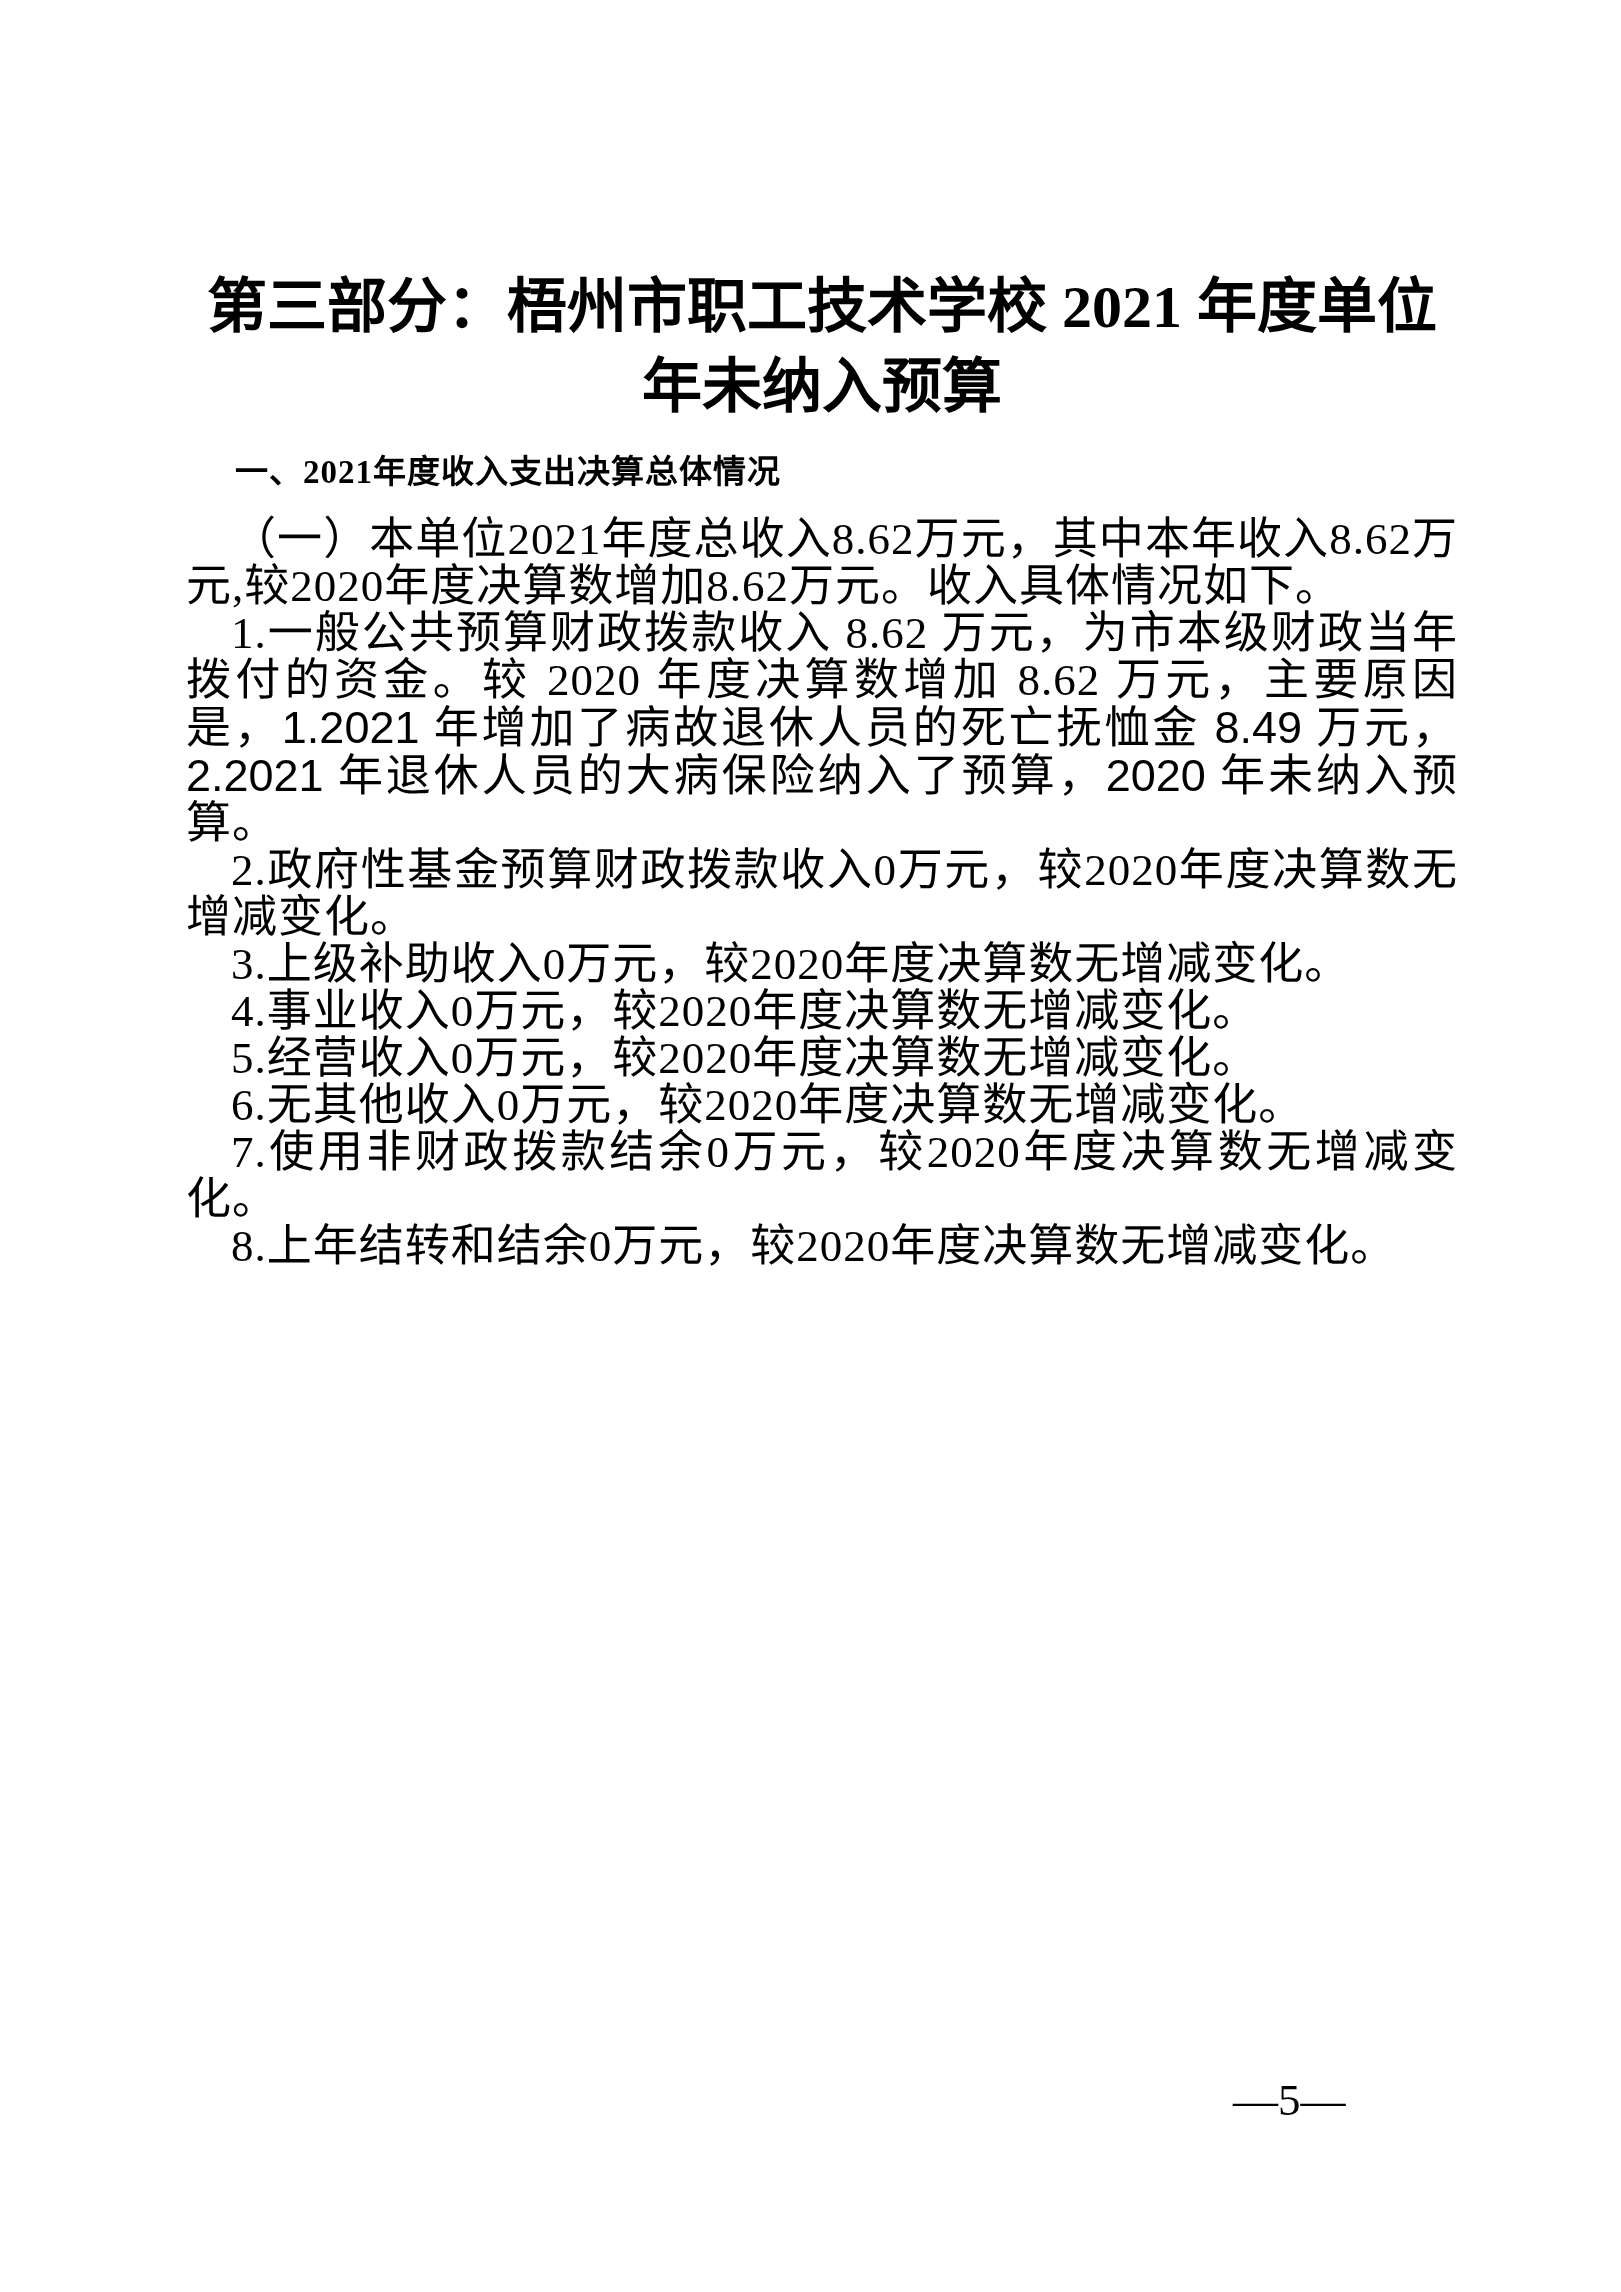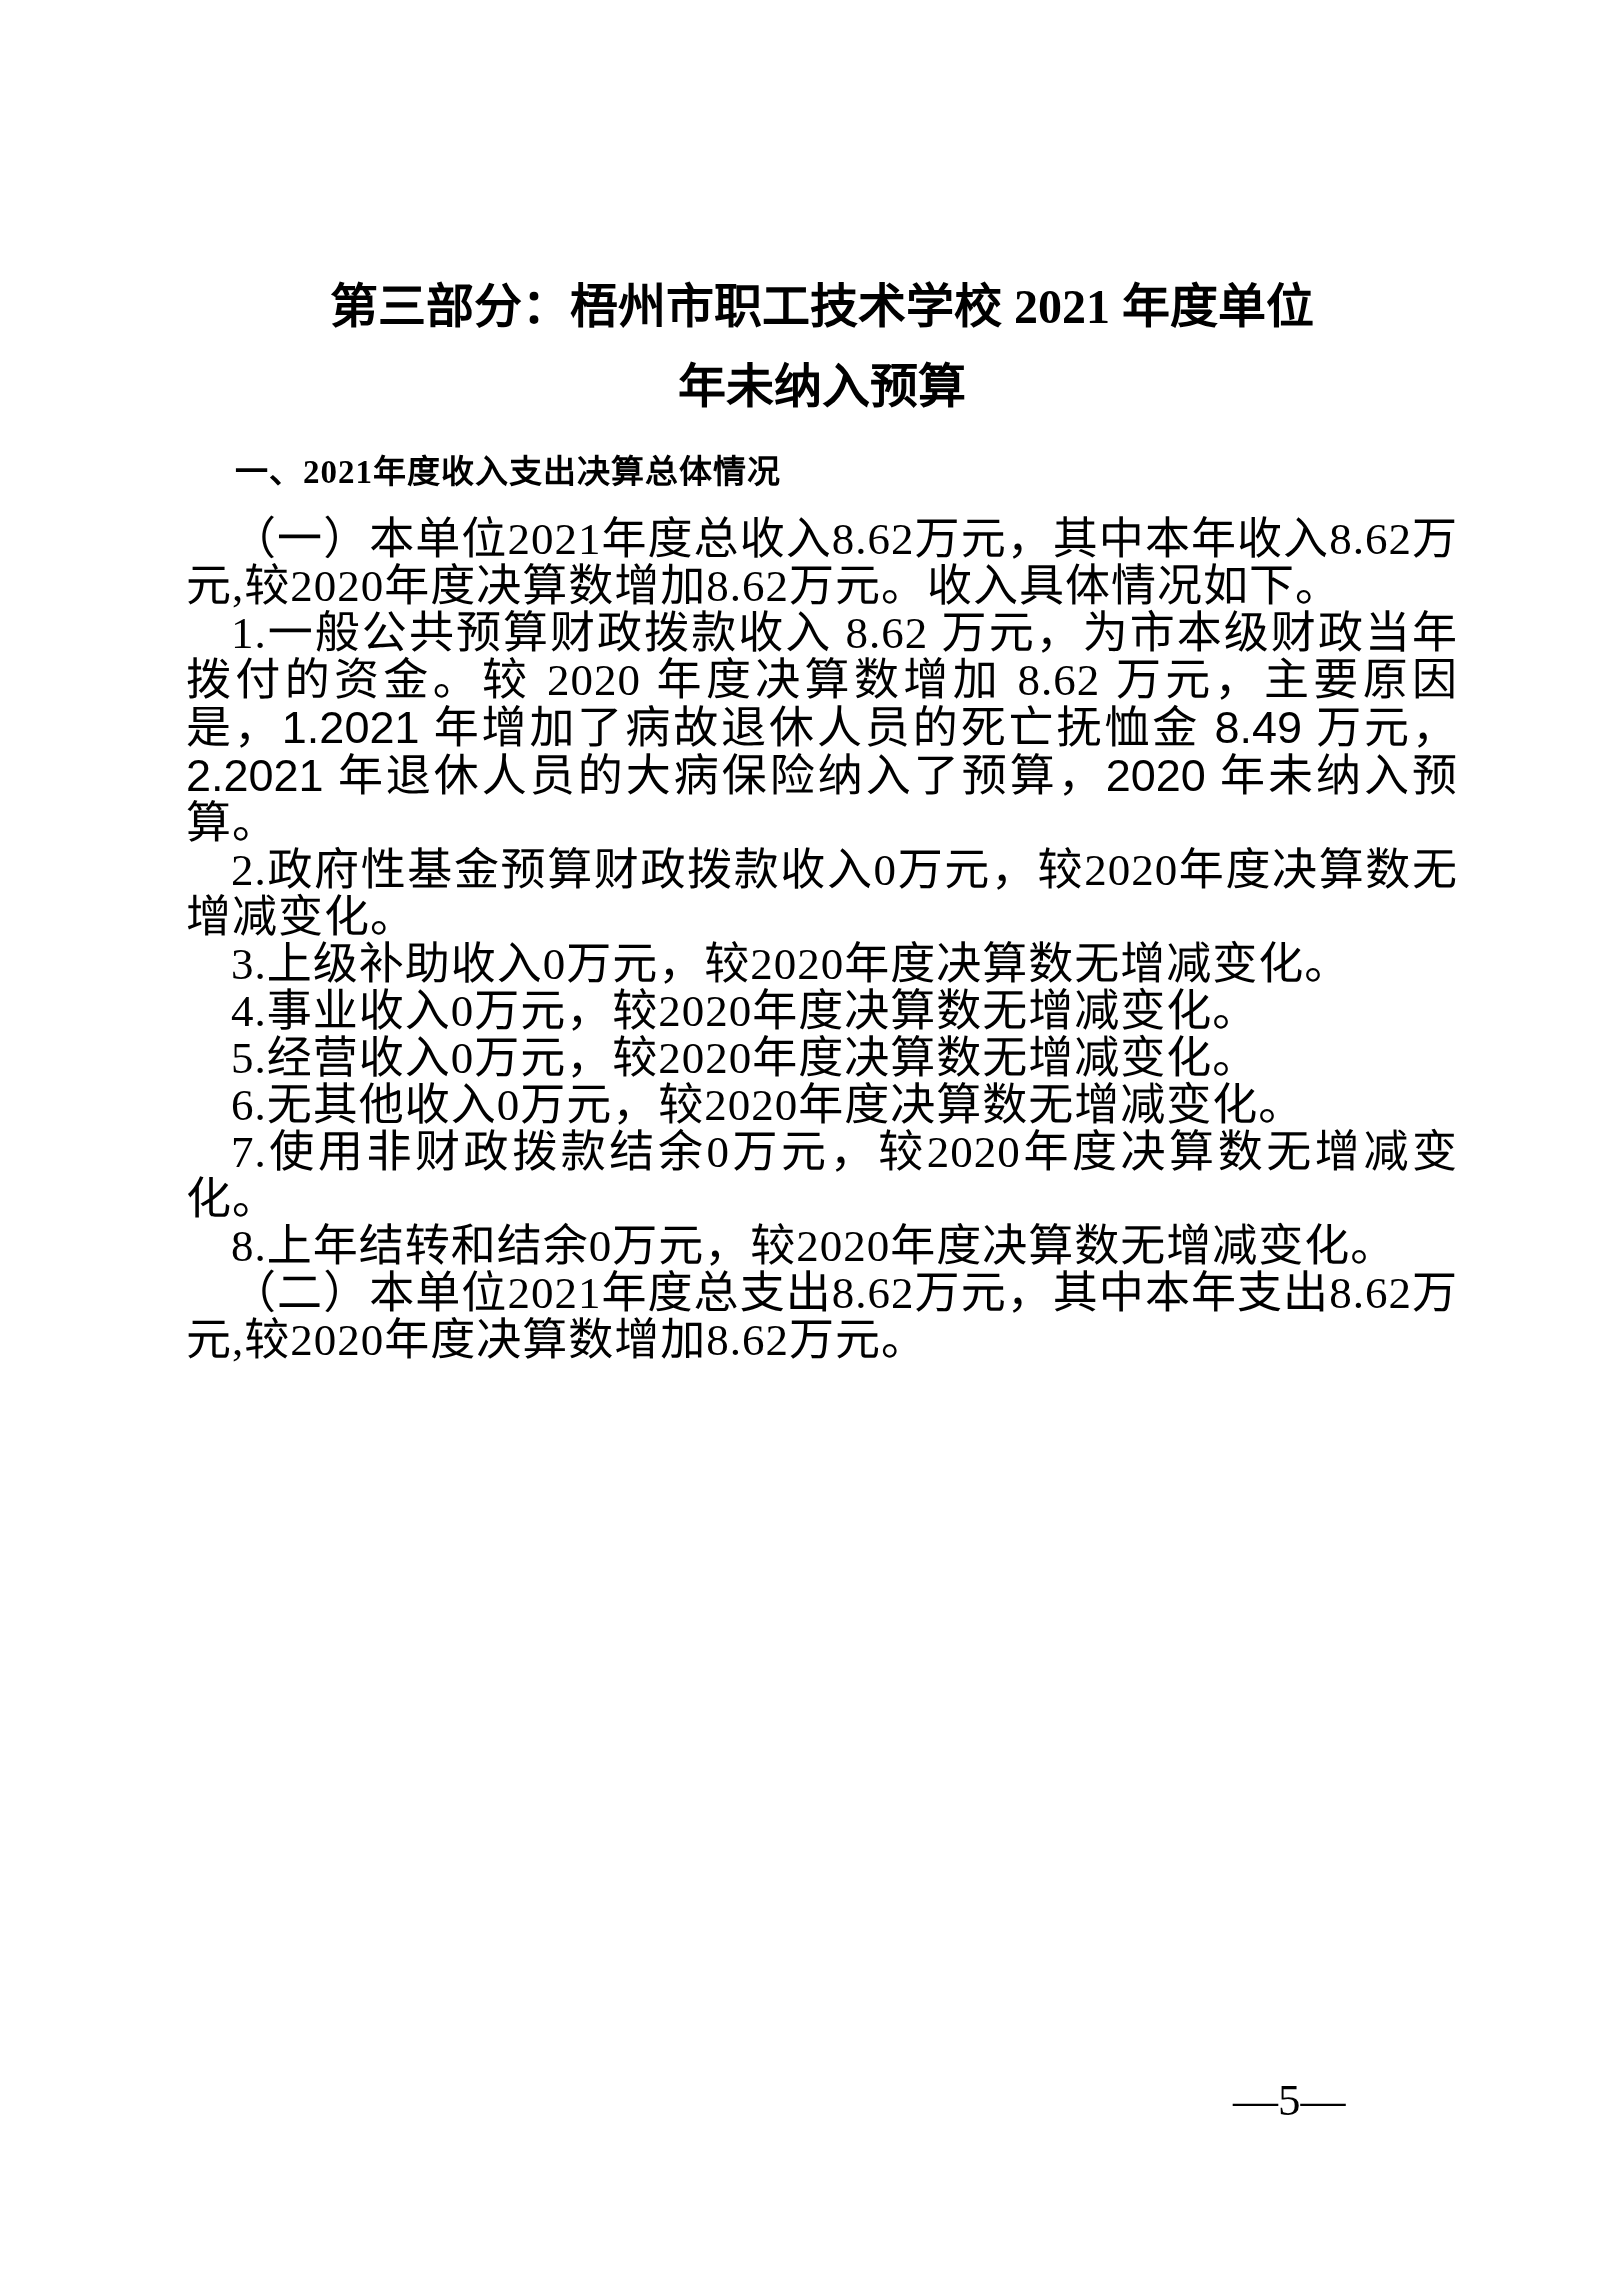--- a/index.html
+++ b/index.html
@@ -20,21 +20,21 @@
     position: absolute;
     left: 186px;
     top: 267px;
     width: 1272px;
   }
   .doc-title {
     margin: 0;
     text-align: center;
     font-family: "Liberation Serif", serif;
     font-weight: bold;
-    font-size: 48px;
+    font-size: 60px;
     line-height: 80px;
   }
   .doc-title .title-line {
     display: block;
     white-space: nowrap;
   }
   .section-heading {
     margin: 7.8px 0 5.9px 0;
     font-family: "Liberation Serif", serif;
     font-weight: bold;
@@ -82,18 +82,17 @@
     <div id="paragraphs">
         <p class="para"><span class="text-run">（一）本单位2021年度总收入8.62万元，其中本年收入8.62万元,较2020年度决算数增加8.62万元。收入具体情况如下。</span></p>
         <p class="para"><span class="text-run">1.一般公共预算财政拨款收入 8.62 万元，为市本级财政当年拨付的资金。较 2020 年度决算数增加 8.62 万元，主要原因是，</span><span class="num-bold">1.2021</span><span class="text-run"> 年增加了病故退休人员的死亡抚恤金 </span><span class="num-bold">8.49</span><span class="text-run"> 万元，</span><span class="num-bold">2.2021</span><span class="text-run"> 年退休人员的大病保险纳入了预算，</span><span class="num-bold">2020</span><span class="text-run"> 年未纳入预算。</span></p>
         <p class="para"><span class="text-run">2.政府性基金预算财政拨款收入0万元，较2020年度决算数无增减变化。</span></p>
         <p class="para"><span class="text-run">3.上级补助收入0万元，较2020年度决算数无增减变化。</span></p>
         <p class="para"><span class="text-run">4.事业收入0万元，较2020年度决算数无增减变化。</span></p>
         <p class="para"><span class="text-run">5.经营收入0万元，较2020年度决算数无增减变化。</span></p>
         <p class="para"><span class="text-run">6.无其他收入0万元，较2020年度决算数无增减变化。</span></p>
         <p class="para"><span class="text-run">7.使用非财政拨款结余0万元，较2020年度决算数无增减变化。</span></p>
         <p class="para"><span class="text-run">8.上年结转和结余0万元，较2020年度决算数无增减变化。</span></p>
-        <p class="para"><span class="text-run">（二）本单位2021年度总支出8.62万元，其中本年支出8.62万元,较2020年度决算数增加8.62万元。</span></p>
       </div>
   </div>
   <div class="page-number">—5—</div>
 </div>
 
 
 </body></html>

